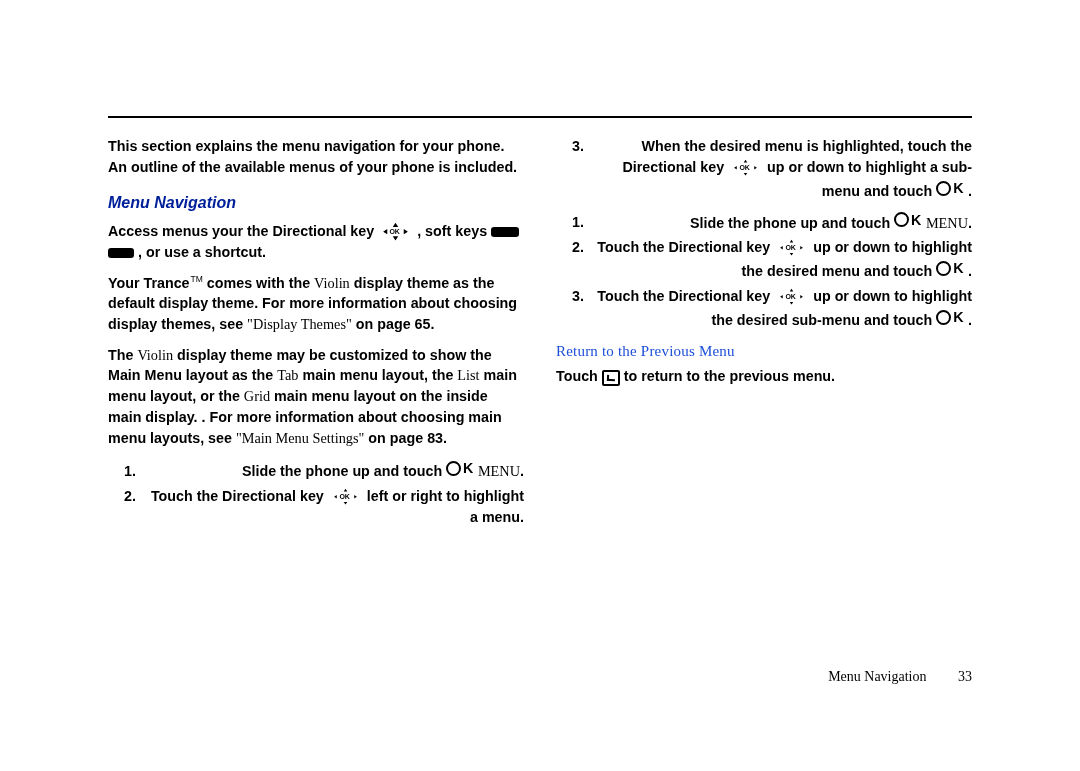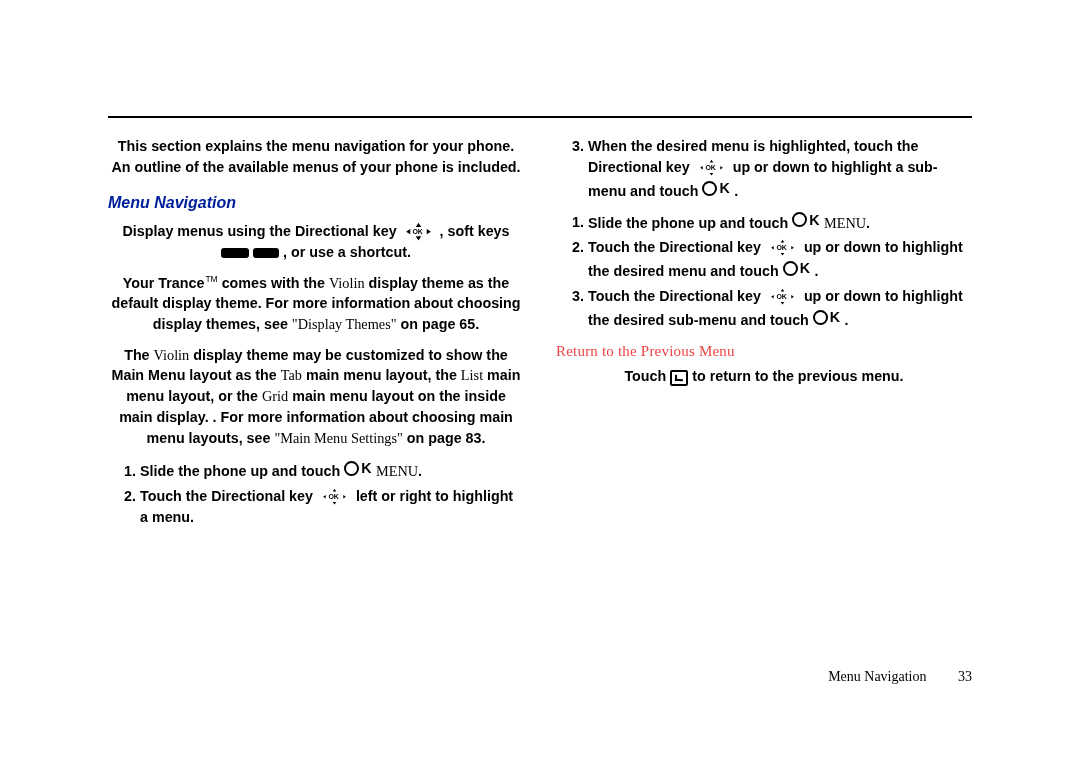--- a/index.html
+++ b/index.html
@@ -25,29 +25,29 @@
   .cols { display: flex; gap: 32px; }
   .col { flex: 1 1 0; }
   .heading-blue {
     color: #00209b;
     font-style: italic;
     font-weight: 900;
     font-size: 16px;
     margin: 14px 0 6px;
   }
   .subhead-red {
-    color: #ef4444;
+    color: #1d4ed8;
     font-family: Georgia, "Times New Roman", serif;
     font-size: 15px;
     margin: 10px 0 4px;
     letter-spacing: .2px;
   }
-  p { margin: 4px 0 10px; text-align: center; }
+  p { margin: 4px 0 10px; }
   b { font-weight: 800; }
-  .ol { margin: 2px 0 8px 0; padding-left: 32px; }
+  .ol { margin: 2px 0 8px 0; padding-left: 32px; text-align: right; }
   .ol li { font-weight: 800; margin: 4px 0; }
   .serif { font-family: Georgia, "Times New Roman", serif; font-weight: 400; }
   .tm { font-size: 8.5px; vertical-align: super; margin-left: 1px; }
   
   .icon, .icon2 { display: inline-block; vertical-align: middle; }
   .icon-arrow-ok {
     width: 35px; height: 20px; position: relative;
   }
   .icon-arrow-ok svg { position: absolute; inset: 0; }
   .icon-ok {
@@ -69,21 +69,21 @@
   <hr class="rule">
 
   <div class="cols">
 
     <div class="col">
       <p><b>This section explains the menu navigation for your phone. An outline of the available menus of your phone is included.</b></p>
 
       <div class="heading-blue">Menu Navigation</div>
 
       <p>
-        <b><span>Display menus using the Directional key </span></b>
+        <b><span>Access menus your the Directional key </span></b>
         <span class="icon icon-arrow-ok">
           <svg viewBox="0 0 40 22">
               <g fill="none" stroke="#000" stroke-width="1.2">
             <path d="M20 2 l2 3 l-4 0 z" fill="#000"></path>
                 <path d="M20 20 l2 -3 l-4 0 z" fill="#000"></path>
             <path d="M7 11 l3 -2 l0 4 z" fill="#000"></path>
                 <path d="M33 11 l-3 -2 l0 4 z" fill="#000"></path>
           </g>
               <text x="13" y="14" font-size="8" font-family="Arial" font-weight="900">OK</text>
             </svg>

